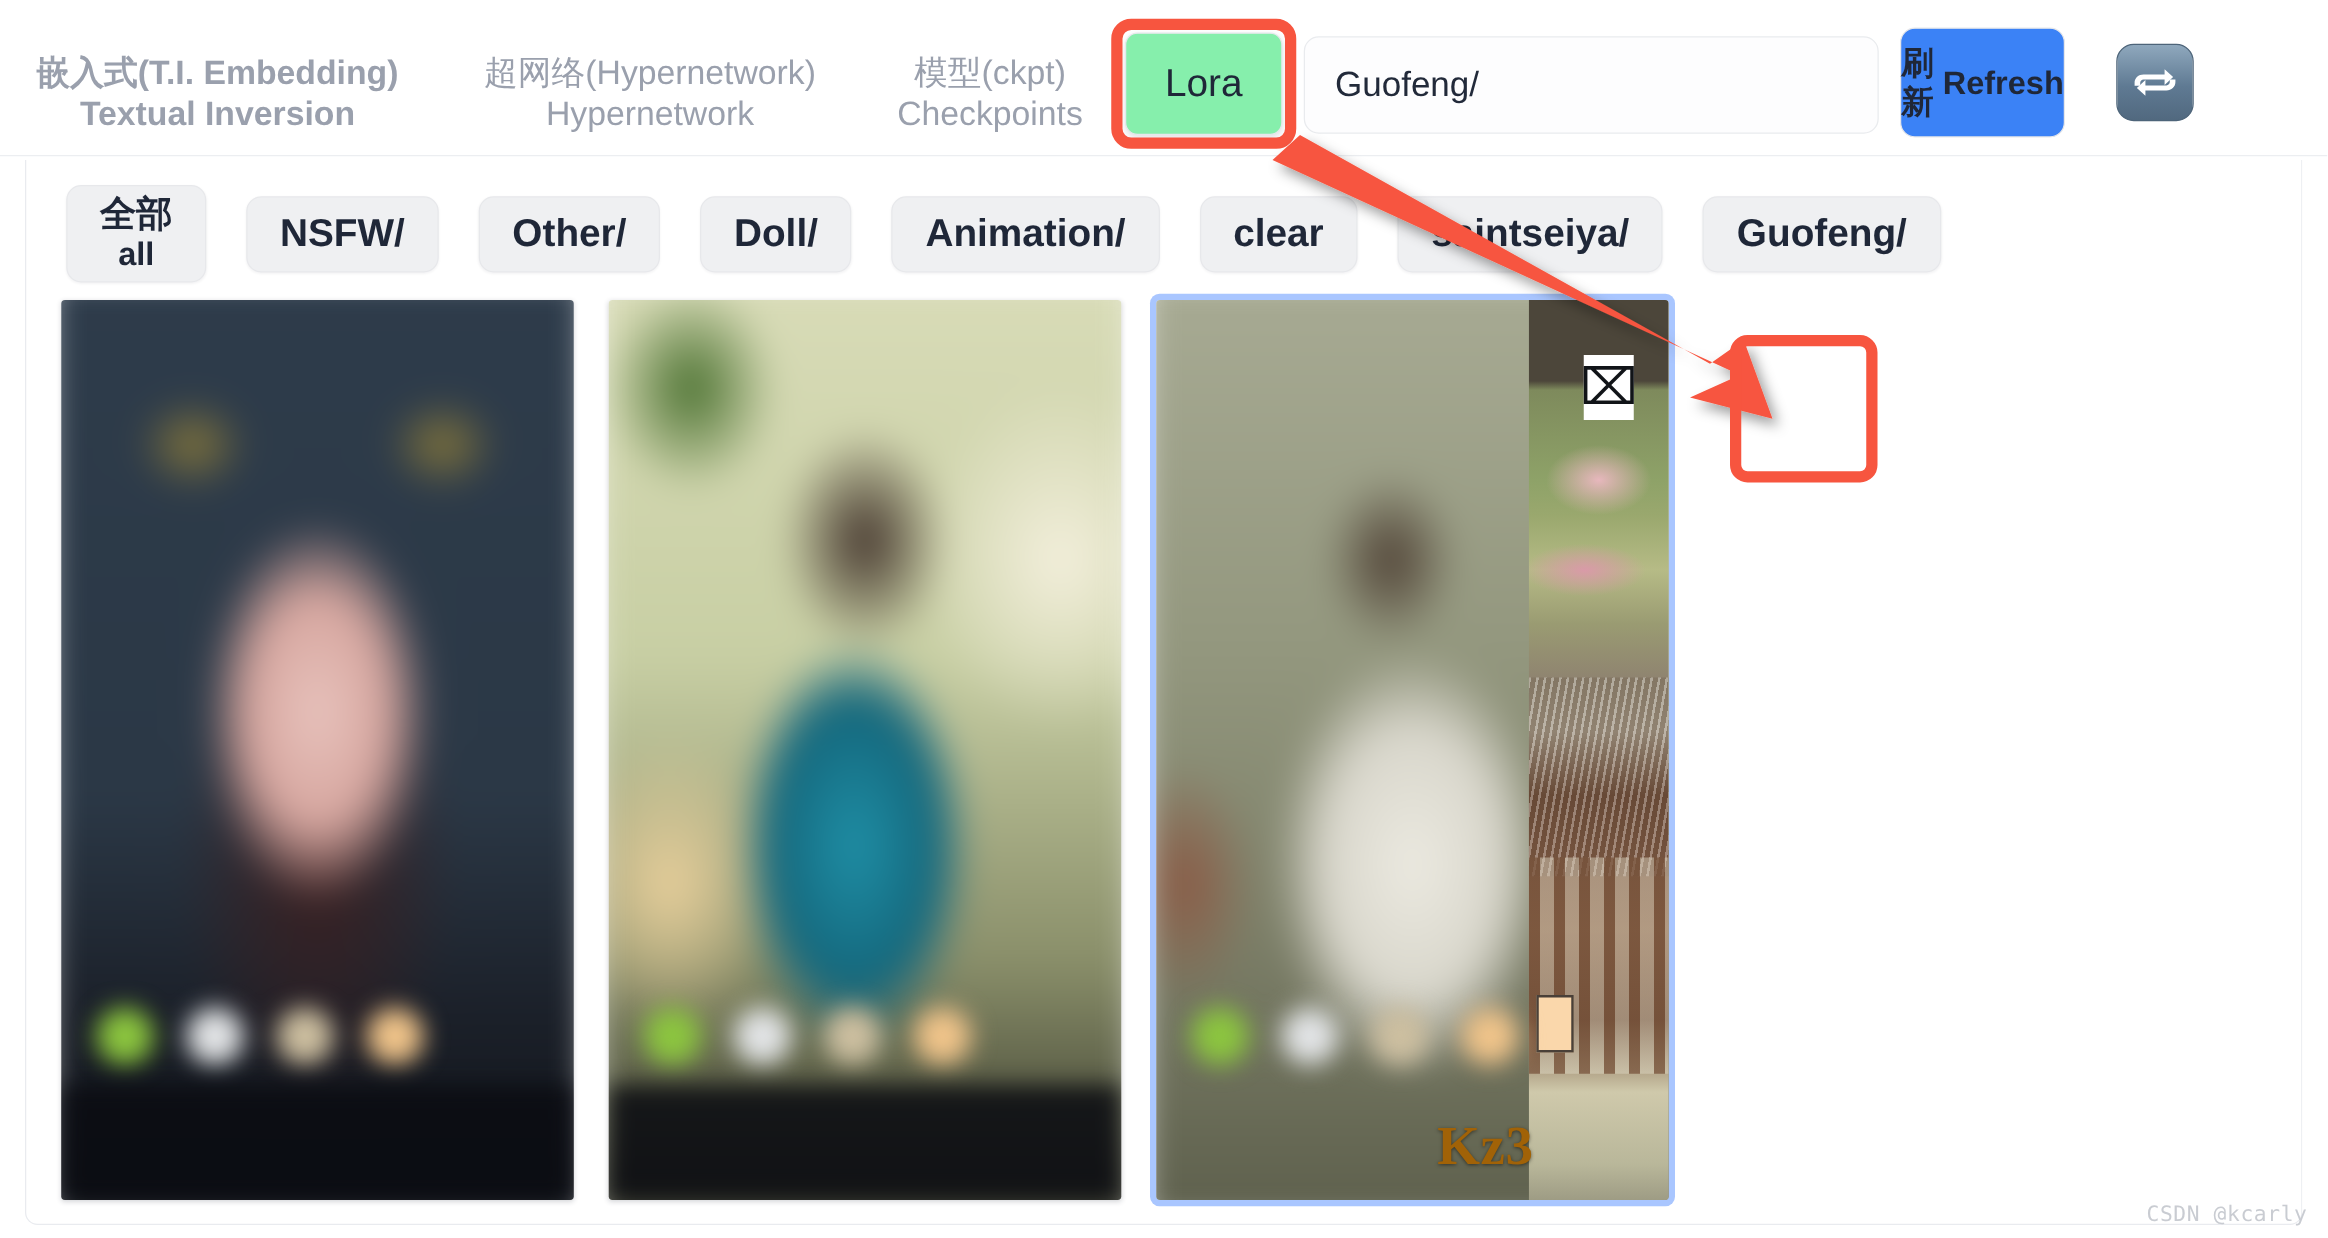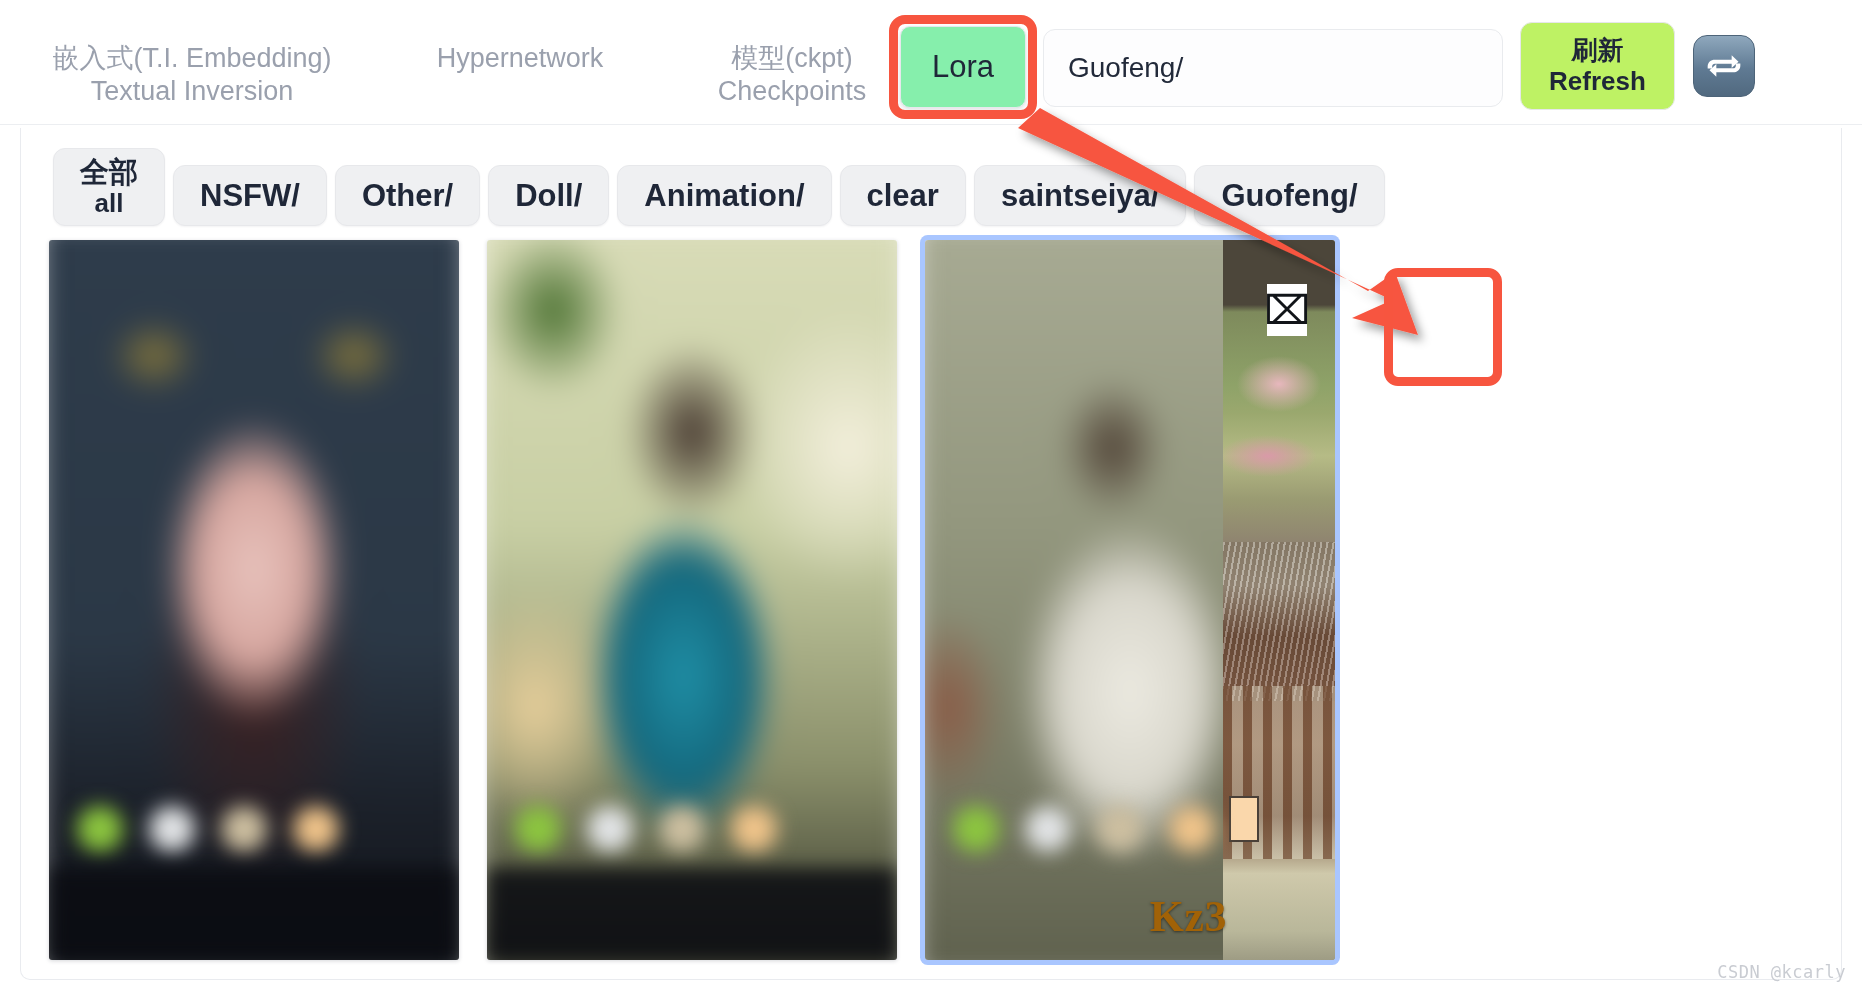--- a/index.html
+++ b/index.html
@@ -41,21 +41,21 @@
     font-weight: 400;
     cursor: pointer;
     padding: 8px 10px;
     white-space: nowrap;
     background: transparent;
     border: none;
   }
   .tab .zh { letter-spacing: 0px; }
   .tab .en { letter-spacing: 0px; }
 
-  .tab-ti   { position: absolute; left: 57px;  top: 34px; width: 270px; }
+  .tab-ti   { position: absolute; left: 39px;  top: 34px; width: 270px; font-weight: bold; }
   .tab-hn   { position: absolute; left: 380px; top: 34px; width: 280px; }
   .tab-ckpt { position: absolute; left: 712px; top: 34px; width: 160px; }
 
   
   .tab-lora {
     position: absolute;
     left: 900px; top: 26px;
     width: 126px; height: 82px;
     display: flex; align-items: center; justify-content: center;
     background: #86efac;
@@ -92,26 +92,26 @@
     padding: 0 24px;
     font-size: 28px;
     color: #222a3a;
     font-family: "Liberation Sans", sans-serif;
     outline: none;
   }
 
   .refresh-btn {
     position: absolute;
     left: 1520px; top: 22px;
-    width: 155px; height: 88px;
-    background: #bef264;
+    width: 132px; height: 88px;
+    background: #3b82f6;
     border: 1px solid #e6e7ea;
     border-radius: 12px;
     display: flex;
-    flex-direction: column;
+    flex-direction: row;
     align-items: center;
     justify-content: center;
     color: #1f2738;
     font-size: 26px;
     font-weight: 700;
     line-height: 1.18;
     cursor: pointer;
   }
 
   .refresh-icon-btn {
@@ -145,22 +145,22 @@
     overflow: hidden;
   }
 
   
   .chips {
     position: absolute;
     left: 0; top: 0;
     width: 100%;
     padding: 20px 32px 0 32px;
     display: flex;
-    align-items: flex-end;
-    gap: 8px;
+    align-items: center;
+    gap: 32px;
   }
   .chip {
     background: #eff0f2;
     border: 1px solid #e7e8eb;
     border-radius: 12px;
     color: #1f2738;
     font-size: 31px;
     font-weight: 700;
     padding: 0 26px;
     height: 61px;
@@ -374,20 +374,21 @@
 <div id="app">
 
   <div class="tabbar">
 
     <div class="tab tab-ti">
       <span class="zh">嵌入式(T.I. Embedding)</span>
       <span class="en">Textual Inversion</span>
     </div>
 
     <div class="tab tab-hn">
+      <span class="zh">超网络(Hypernetwork)</span>
       <span class="en">Hypernetwork</span>
     </div>
 
     <div class="tab tab-ckpt">
       <span class="zh">模型(ckpt)</span>
       <span class="en">Checkpoints</span>
     </div>
 
     <div class="tab-lora">
       <span>Lora</span>

